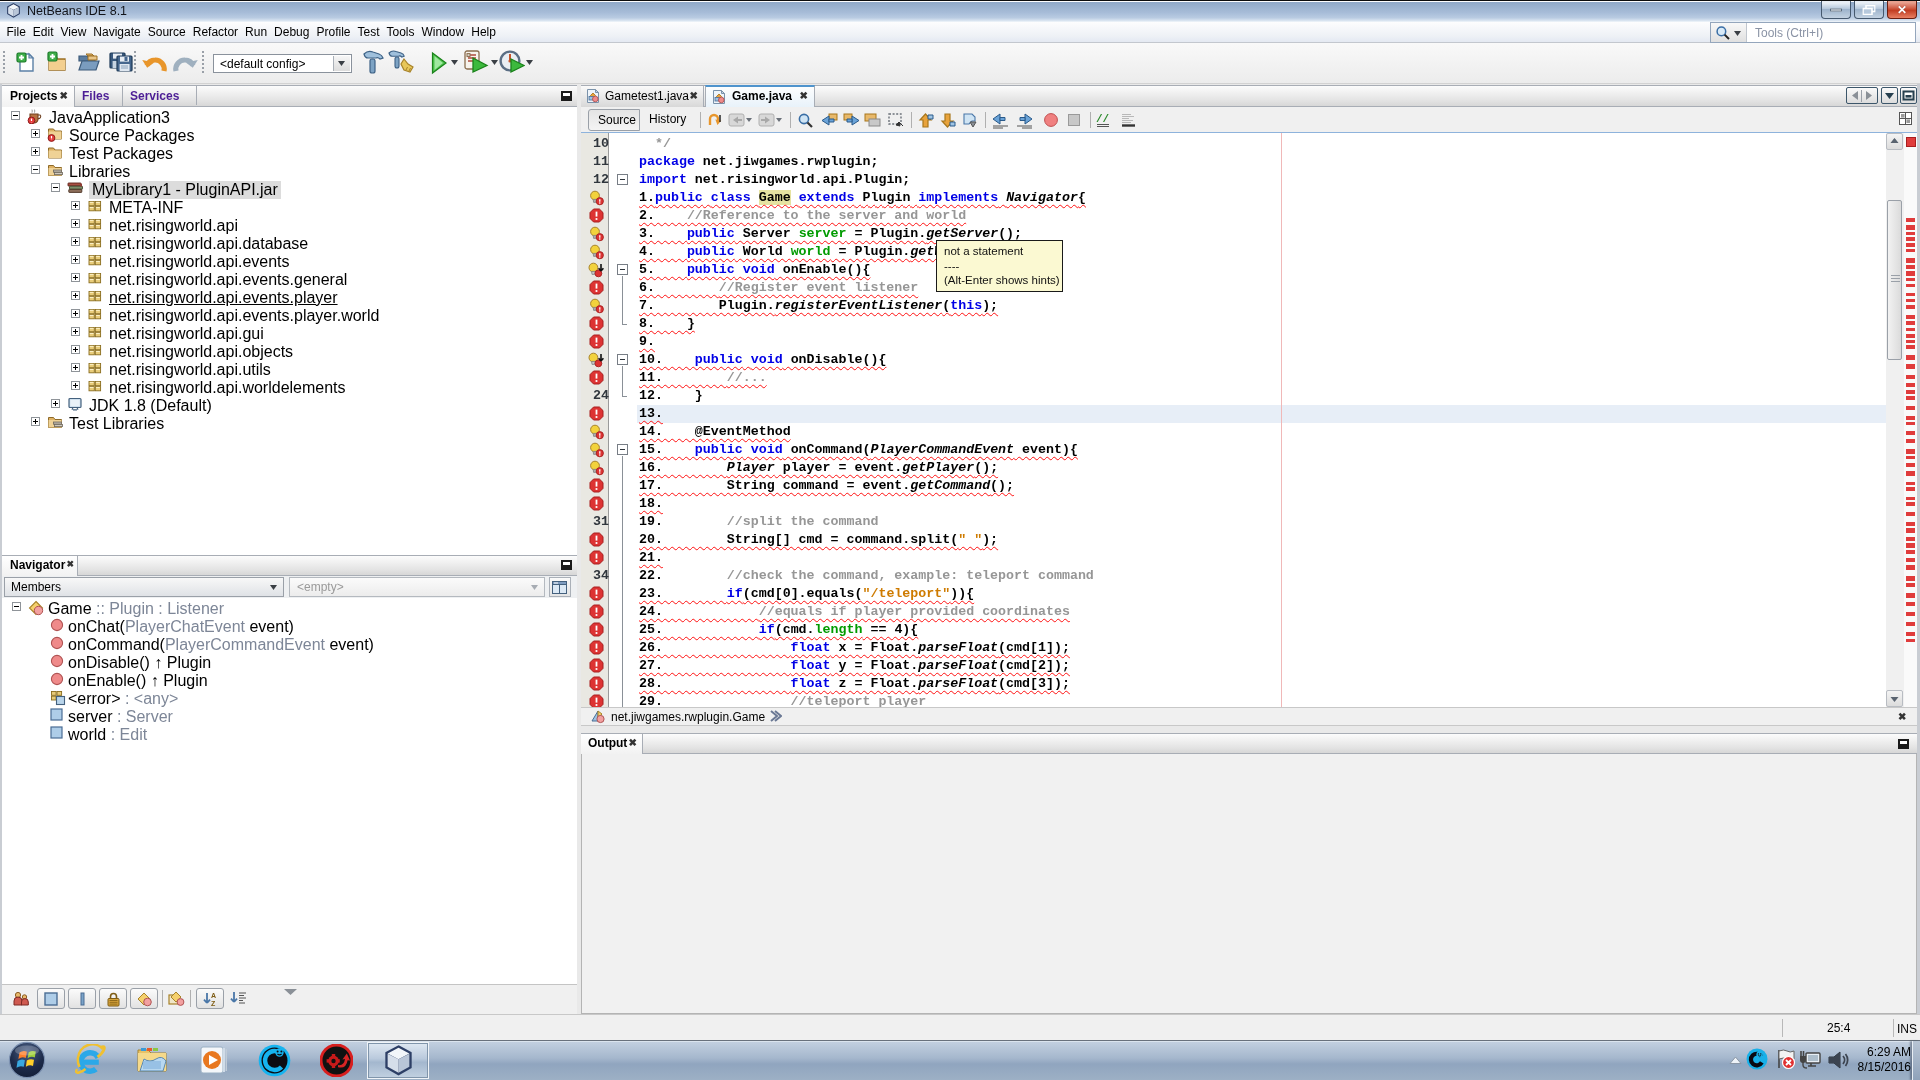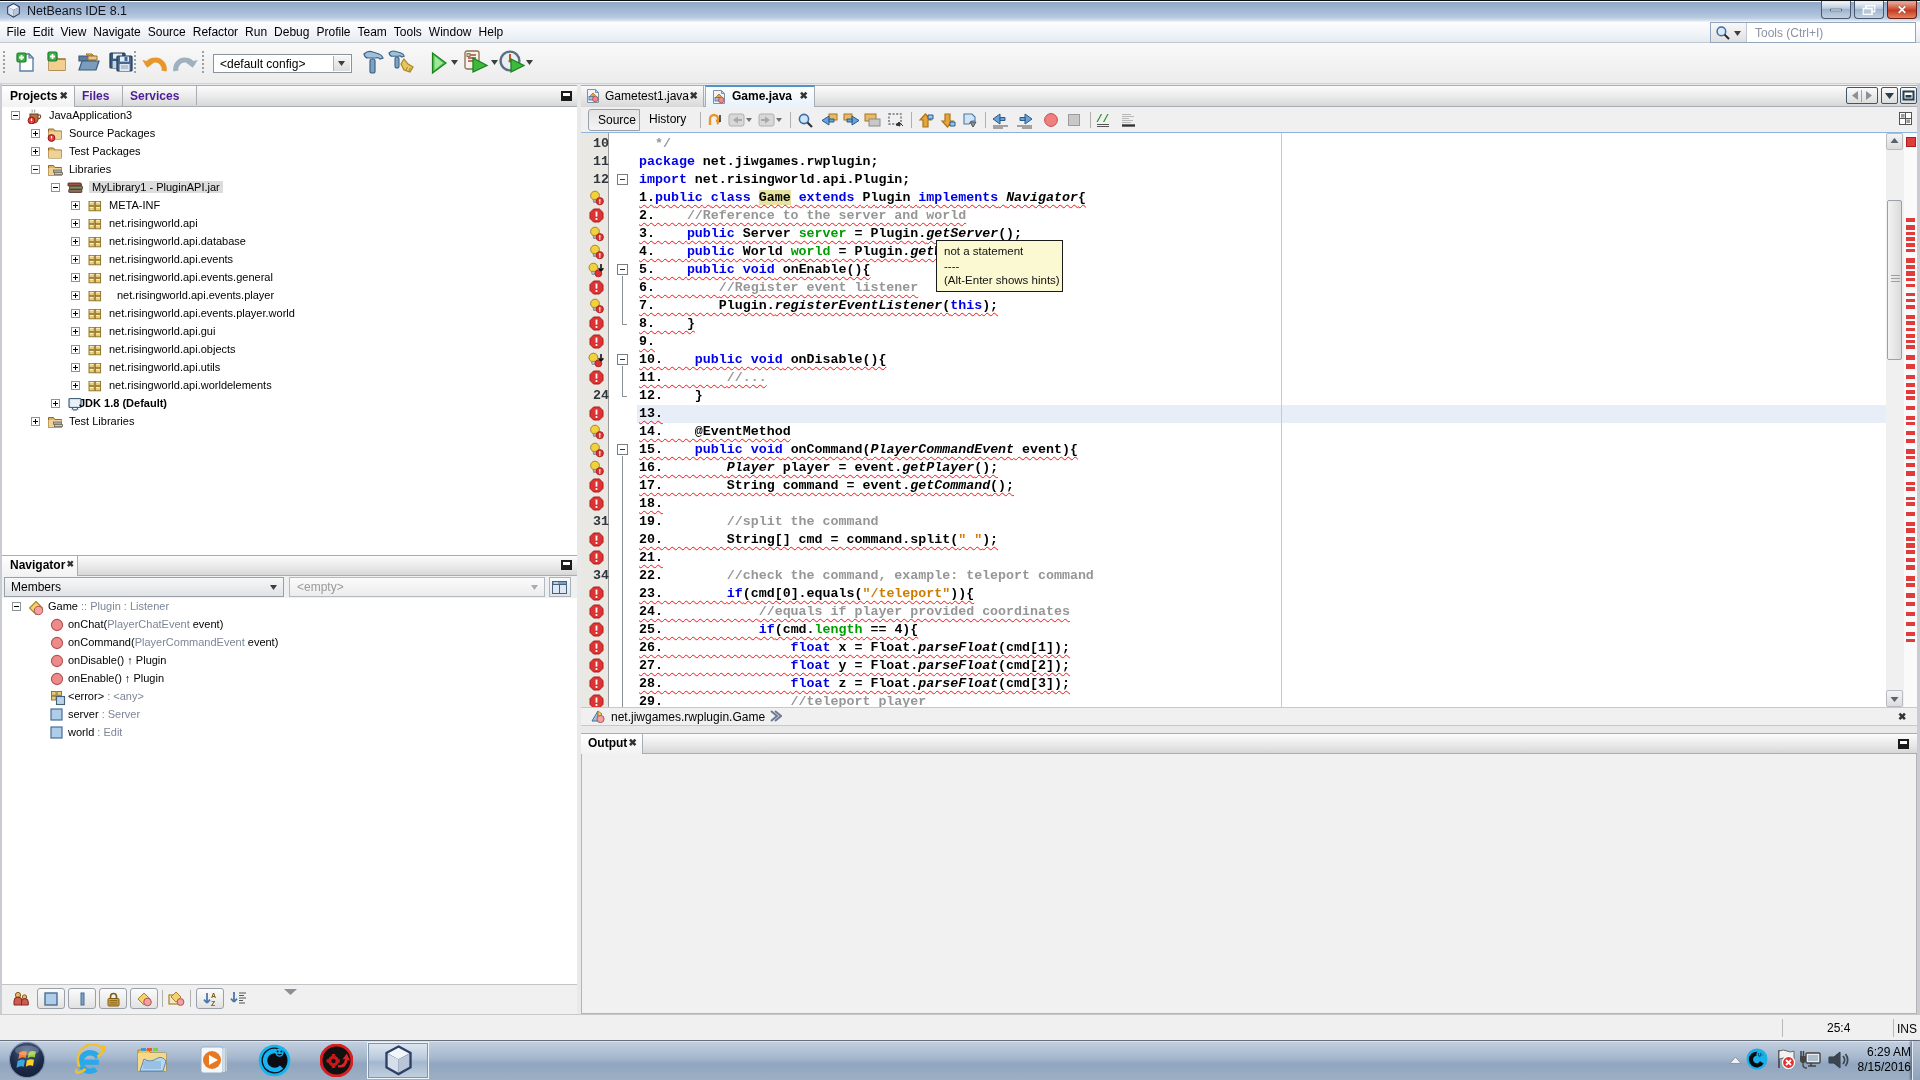--- a/index.html
+++ b/index.html
@@ -24,21 +24,21 @@
 .tsep{position:absolute;top:8px;width:2px;height:24px;
  background-image:repeating-linear-gradient(#9aa0a8 0 2px,transparent 2px 4px)}
 
 .tabrow{background:linear-gradient(#fcfcfc,#e4e4e4 70%,#d7d7d7);border:1px solid #a8adb5;border-left:none;border-right:none}
 .tab-active{background:linear-gradient(#ffffff,#f2f2f2);border-right:1px solid #a8adb5;font-weight:bold}
 .tab-inactive{border-right:1px solid #a8adb5;color:#4c1d95}
 .minbox{width:11px;height:10px;border:2px solid #1a1a1a;background:#fff;position:absolute}
 .minbox:after{content:"";position:absolute;left:0px;top:3px;width:7px;height:3px;background:#1a1a1a}
 .closex{font-weight:bold;color:#333;font-size:10px}
 
-.trow{position:absolute;height:18px;white-space:nowrap;font-size:11px;color:#000}
+.trow{position:absolute;height:18px;white-space:nowrap;font-size:16px;color:#000}
 .trow .lbl{position:absolute;top:2px}
 .expander{position:absolute;width:9px;height:9px;border:1px solid #8f9499;background:#fff;top:4px}
 .expander i{position:absolute;left:1px;top:3px;width:5px;height:1px;background:#000}
 .expander.plus i:after{content:"";position:absolute;left:2px;top:-2px;width:1px;height:5px;background:#000}
 .grayb{color:#7d8697}
 #code{font-family:"Liberation Mono",monospace;font-size:13.3px;font-weight:bold}
 .cl{position:absolute;height:18px;line-height:18px;white-space:pre;left:639px}
 .k{color:#0000e6}
 .c{color:#969696}
 .s{color:#ce7b00}
@@ -79,21 +79,21 @@
     <div class="glyph" style="width:13px;height:10px">
       <svg width="13" height="10">
         <rect x="3.5" y="0.5" width="9" height="6" fill="none" stroke="#fff" stroke-width="1.6"></rect>
         <rect x="0.5" y="3.5" width="9" height="6" fill="#b6c8dc" stroke="#fff" stroke-width="1.6"></rect>
       </svg>
     </div>
   </div>
 <div id="btn-close" class="abs wbtn">
     <div class="glyph" style="color:#fff;font-weight:bold;font-size:12px;text-shadow:0 0 1px #7a2516">✕</div>
   </div>
-<div id="menubar" class="abs"><span>File</span><span>Edit</span><span>View</span><span>Navigate</span><span>Source</span><span>Refactor</span><span>Run</span><span>Debug</span><span>Profile</span><span>Team</span><span>Tools</span><span>Window</span><span>Help</span></div>
+<div id="menubar" class="abs"><span>File</span><span>Edit</span><span>View</span><span>Navigate</span><span>Source</span><span>Refactor</span><span>Run</span><span>Debug</span><span>Profile</span><span>Test</span><span>Tools</span><span>Window</span><span>Help</span></div>
 <div id="toolbar" class="abs">
 <div class="tsep" style="left:3px"></div>
 <div class="tsep" style="left:134px"></div>
 <div class="tsep" style="left:202px"></div>
 </div>
 <div class="abs" style="left:14px;top:50px">
     <svg width="24" height="24" viewBox="0 0 24 24">
       <path d="M6 4 h9 l4 4 v13 h-13 z" fill="#fff" stroke="#5b80a6" stroke-width="1.4"></path>
       <path d="M15 4 l4 4 h-4 z" fill="#c6d3e2" stroke="#5b80a6" stroke-width="1.2"></path>
       <rect x="3" y="3" width="9" height="9" rx="1.5" fill="#3fae49" stroke="#1c7a2a" stroke-width="1.2"></rect>
@@ -379,21 +379,21 @@
       <svg width="16" height="16" viewBox="0 0 16 16">
         <g stroke="#8a6d1e" stroke-width="0.9">
           <rect x="2" y="3.5" width="5.3" height="4.2" fill="#e8cc7a"></rect>
           <rect x="8.3" y="3.5" width="5.3" height="4.2" fill="#e8cc7a"></rect>
           <rect x="2" y="8.6" width="5.3" height="4.2" fill="#e8cc7a"></rect>
           <rect x="8.3" y="8.6" width="5.3" height="4.2" fill="#e8cc7a"></rect>
         </g>
         <path d="M2.8 4.3 h3.7 M2.8 9.4 h3.7 M9.1 4.3 h3.7 M9.1 9.4 h3.7" stroke="#fdf4cf" stroke-width="1"></path>
       </svg>
     </div>
-    <span class="lbl" style="left:115px;">net.risingworld.api.events.player</span>
+    <span class="lbl" style="left:107px;text-decoration:underline;">net.risingworld.api.events.player</span>
   </div>
 <div class="trow" style="left:2px;top:305px;width:575px">
     <div class="expander plus" style="left:69px">
       <i></i>
     </div>
     <div style="position:absolute;left:85px;top:1px">
       <svg width="16" height="16" viewBox="0 0 16 16">
         <g stroke="#8a6d1e" stroke-width="0.9">
           <rect x="2" y="3.5" width="5.3" height="4.2" fill="#e8cc7a"></rect>
           <rect x="8.3" y="3.5" width="5.3" height="4.2" fill="#e8cc7a"></rect>
@@ -477,21 +477,21 @@
     <div class="expander plus" style="left:49px">
       <i></i>
     </div>
     <div style="position:absolute;left:65px;top:1px">
       <svg width="16" height="16" viewBox="0 0 16 16">
         <rect x="2" y="2.5" width="12" height="9" rx="1" fill="#cfe0ee" stroke="#44617e" stroke-width="1.2"></rect>
         <rect x="3.4" y="4" width="9.2" height="6" fill="#e8f1f8"></rect>
         <path d="M6 13.8 h4 M5 13.8 l1 -2.3 h4 l1 2.3" stroke="#44617e" stroke-width="1.2" fill="none"></path>
       </svg>
     </div>
-    <span class="lbl" style="left:77px;font-weight:bold;">JDK 1.8 (Default)</span>
+    <span class="lbl" style="left:87px;">JDK 1.8 (Default)</span>
   </div>
 <div class="trow" style="left:2px;top:413px;width:575px">
     <div class="expander plus" style="left:29px">
       <i></i>
     </div>
     <div style="position:absolute;left:45px;top:1px">
       <svg width="16" height="16" viewBox="0 0 16 16">
         <path d="M1.5 3.5 h5 l1.5 2 h6.5 v8 h-13 z" fill="#dfb264" stroke="#8e6a28" stroke-width="1"></path>
         <path d="M1.5 6 h13 v7.5 h-13 z" fill="#efd296"></path>
         <rect x="6.5" y="8" width="8" height="2.2" fill="#b9b3a8" stroke="#6e685e" stroke-width="0.8"></rect>

